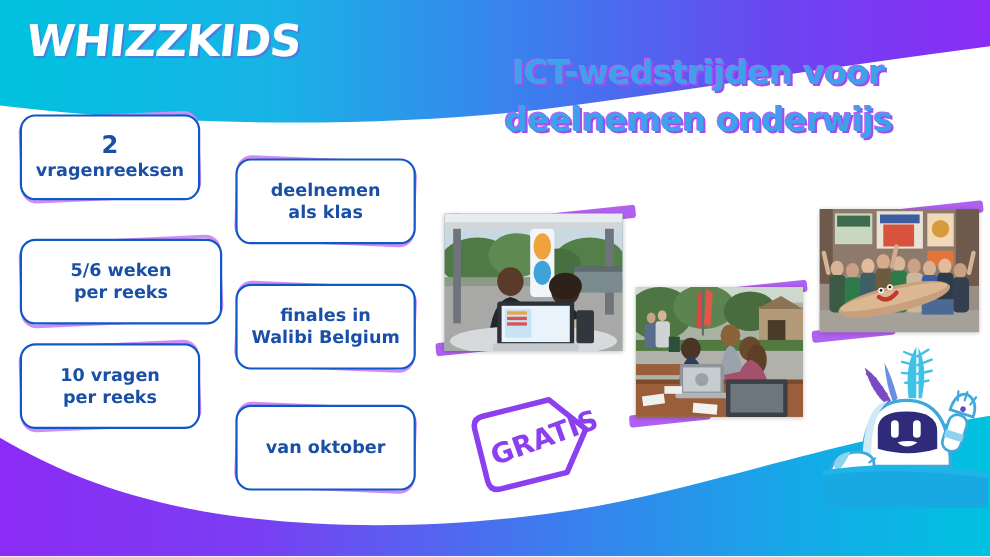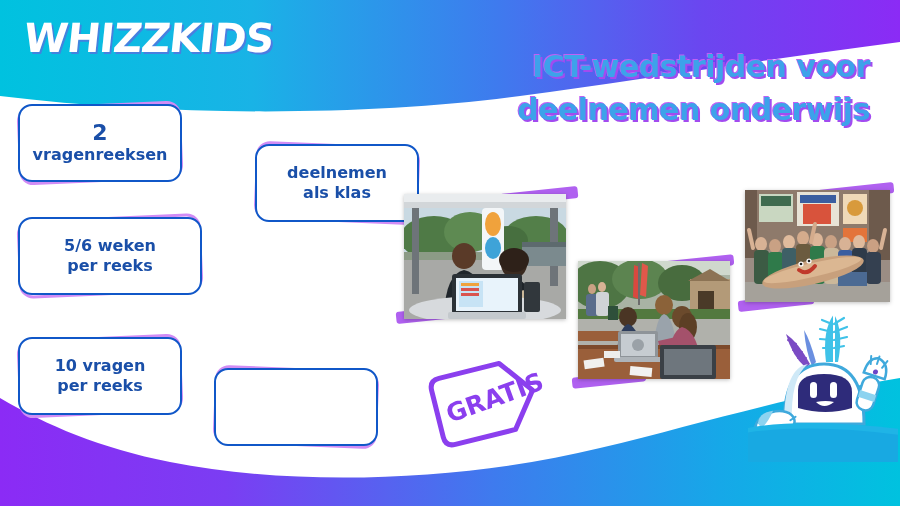--- a/index.html
+++ b/index.html
@@ -25,21 +25,21 @@
     color:#ffffff;
     transform:skewX(-6deg);
     text-shadow:2px 2px 0 rgba(140,60,220,.45);
     white-space:nowrap;
     line-height:1;
   }
 
   
   .headline{
     position:absolute;left:400px;top:46px;width:470px;
-    text-align:right;
+    text-align:center;
     font-family:"DejaVu Sans", sans-serif;
     font-weight:bold;
     font-size:30px;
     line-height:1.42;
     color:#3DA2EA;
     text-shadow:2px 2px 0 #a24bf0, -1px -1px 0 #c060f5;
     letter-spacing:-0.5px;
   }
   .headline div{white-space:nowrap;}
 
@@ -145,40 +145,48 @@
   </div>
 
   <div class="fact rot-a" style="left:18px;top:217px;padding-left:20px;">
     <div class="ghost"></div>
     <div class="card">
       <span>5/6 weken</span>
       <span>per reeks</span>
     </div>
   </div>
 
-  <div class="fact rot-a" style="left:18px;top:337px;">
+  <div class="fact rot-a" style="left:18px;top:312px;">
     <div class="ghost"></div>
     <div class="card">
       <span>10 vragen</span>
       <span>per reeks</span>
     </div>
   </div>
 
-  <div class="fact rot-b" style="left:214px;top:144px;margin-left:41px;">
+  <div class="fact rot-b" style="left:214px;top:144px;">
     <div class="ghost"></div>
     <div class="card">
       <span>deelnemen</span>
       <span>als klas</span>
     </div>
   </div>
 
+  <div class="fact rot-b" style="left:214px;top:258px;">
+    <div class="ghost"></div>
+    <div class="card">
+      <span>finales in</span>
+      <span>Walibi Belgium</span>
+    </div>
+  </div>
 
   <div class="fact rot-b" style="left:214px;top:368px;">
     <div class="ghost"></div>
     <div class="card">
+      <span>van oktober</span>
     </div>
   </div>
 
   <div class="accent" style="left:500px;top:190px;width:78px;height:12px;transform:rotate(-6deg);"></div>
   <div class="accent" style="left:396px;top:308px;width:78px;height:12px;transform:rotate(-6deg);"></div>
 
   <div class="photo" style="left:404px;top:194px;width:162px;height:125px;">
     <svg width="162" height="125" viewBox="0 0 162 125">
       <rect width="162" height="125" fill="#9fb4c2"></rect>
 

